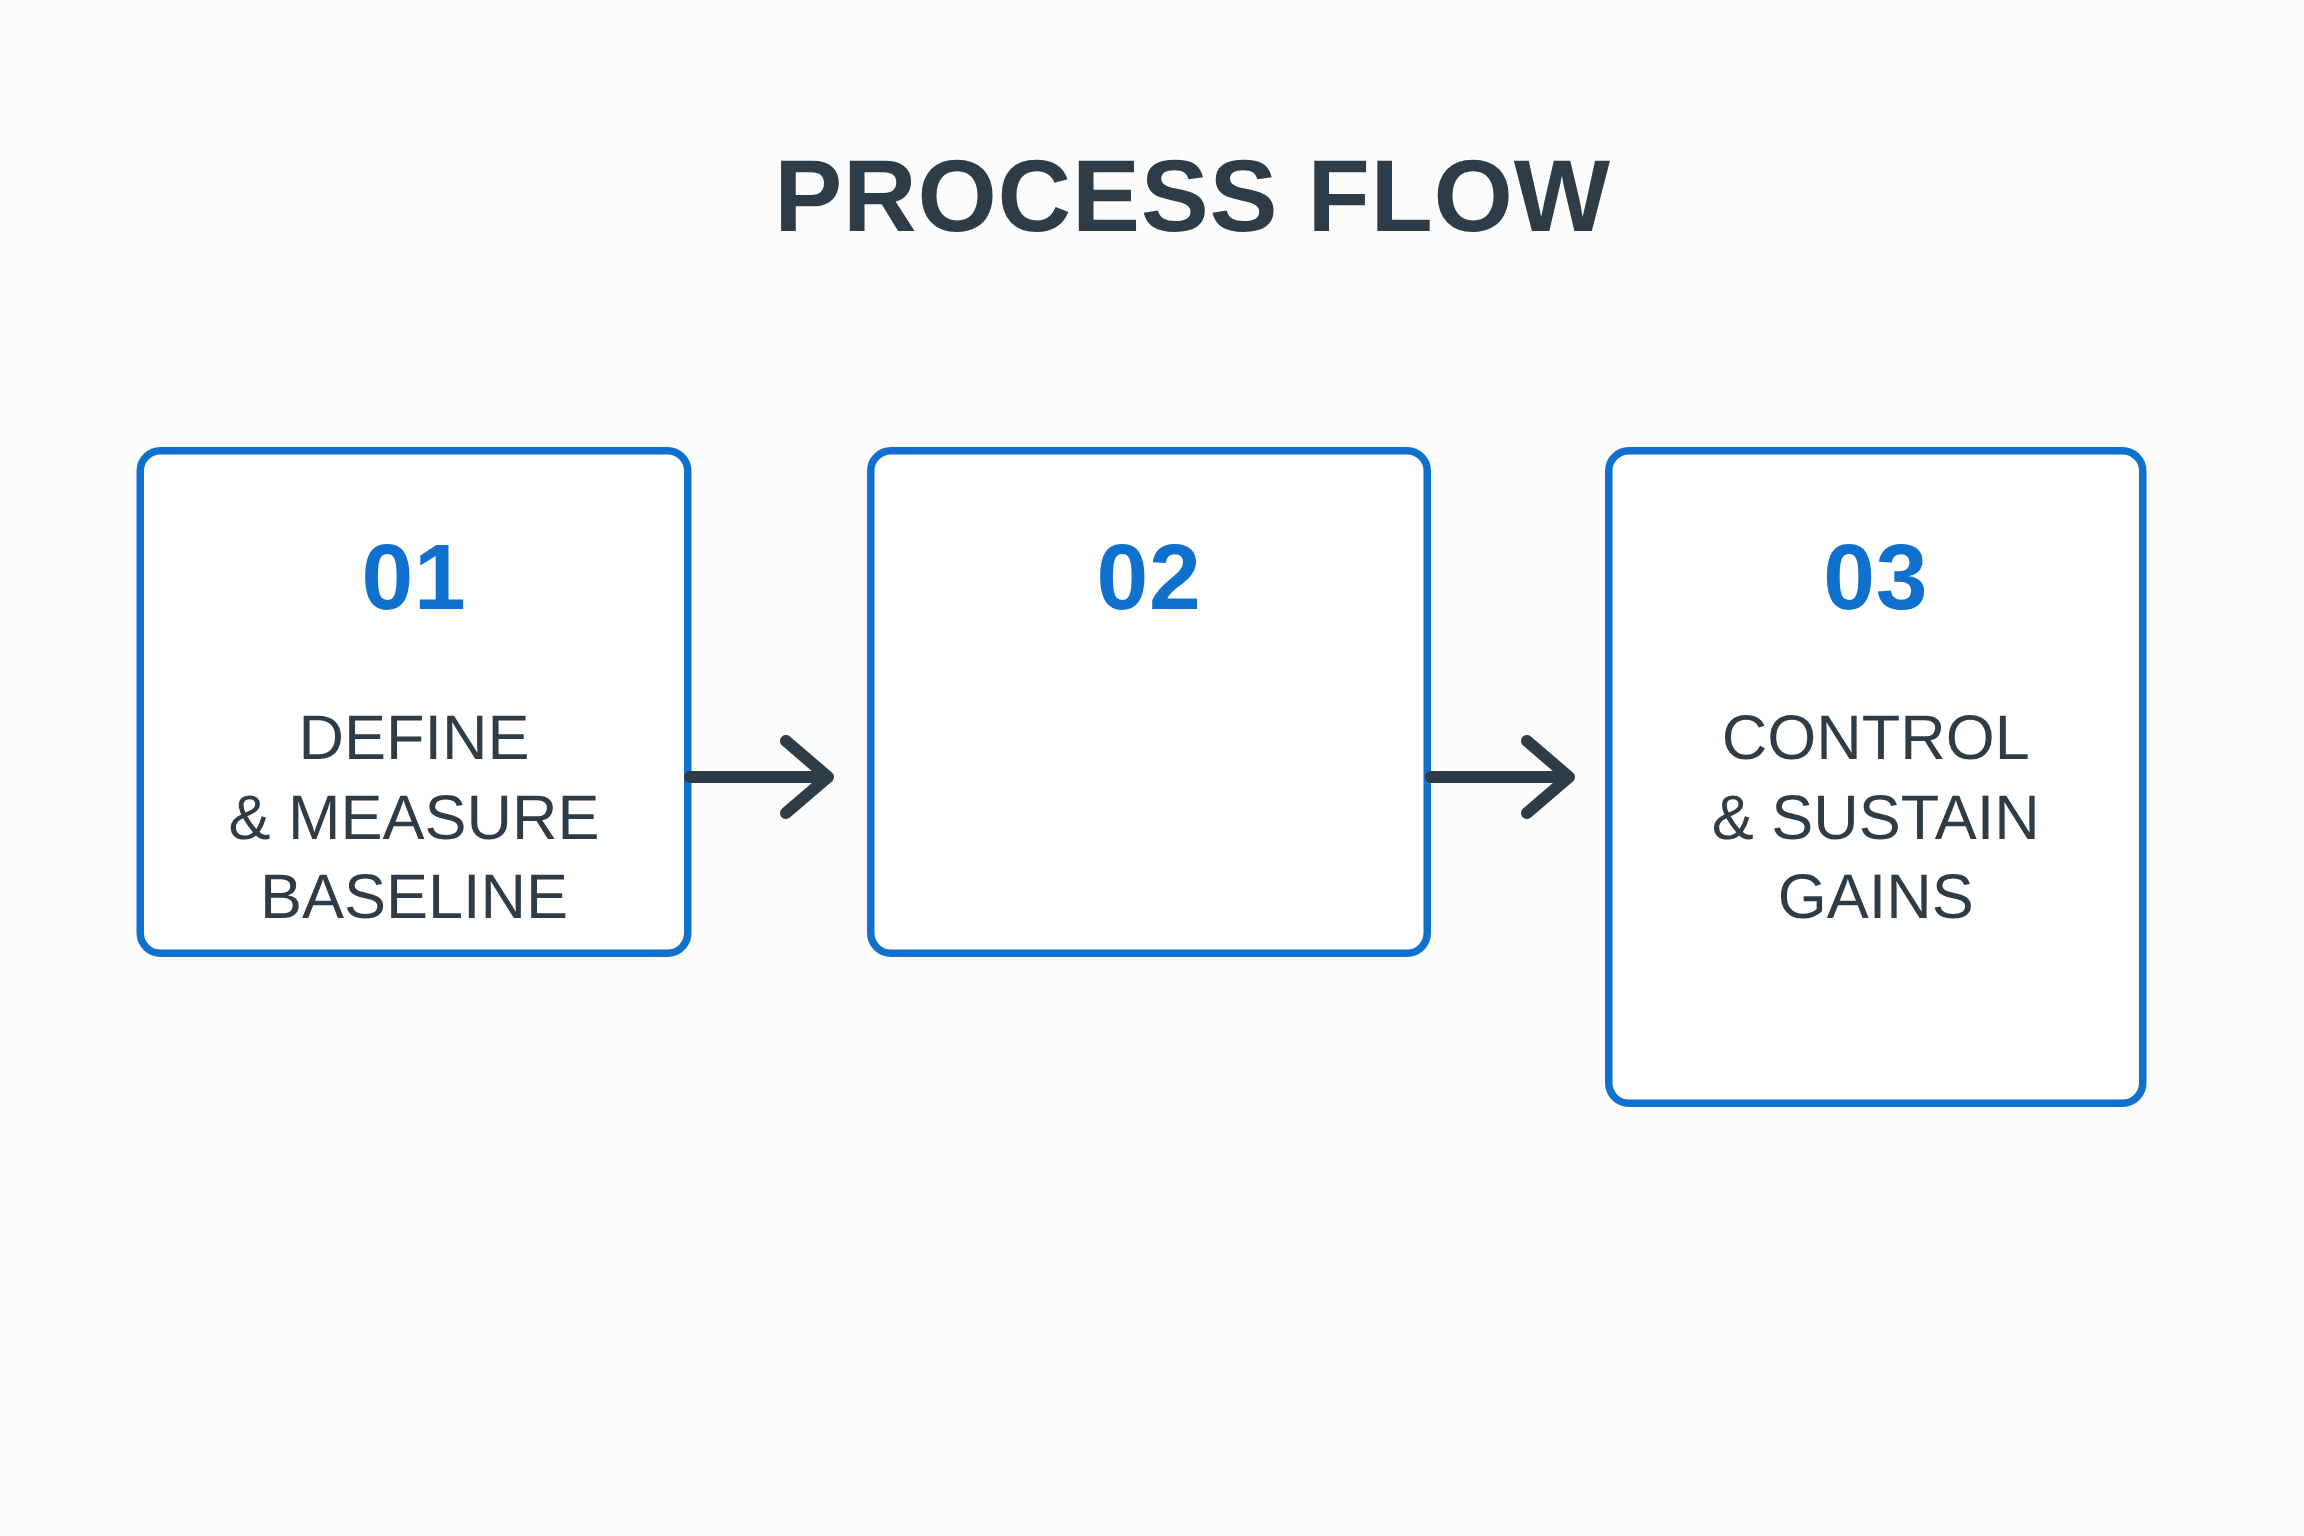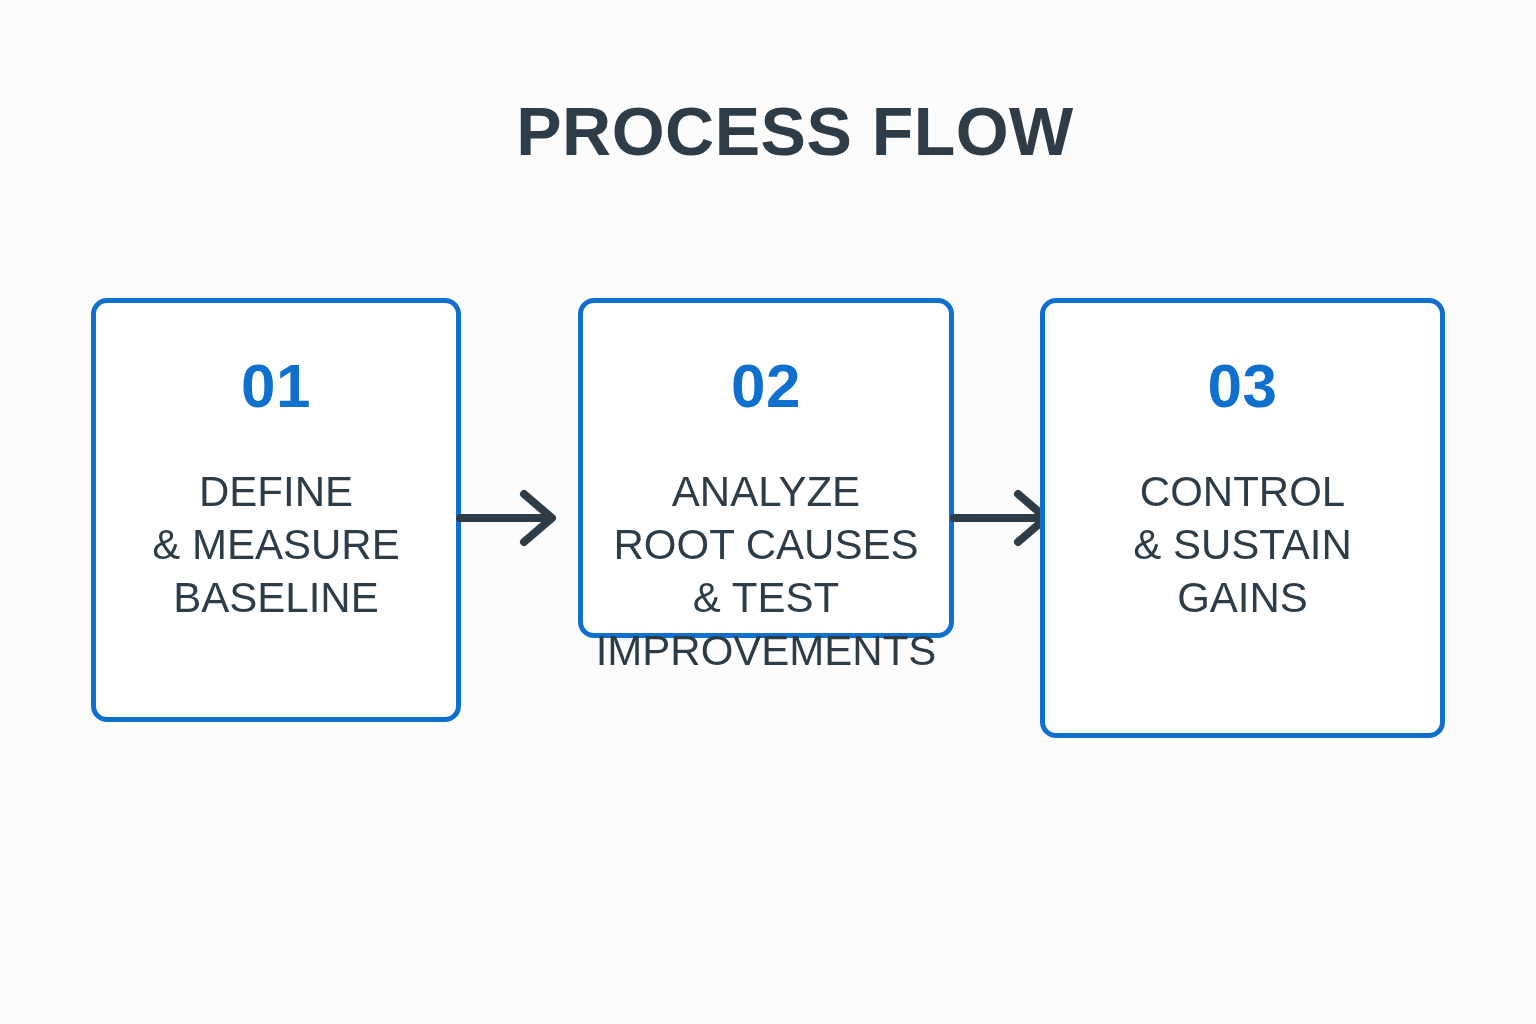--- a/index.html
+++ b/index.html
@@ -47,23 +47,23 @@
   .step-box {
     position: absolute;
     box-sizing: border-box;
     background: #ffffff;
     border: 5px solid #1070ce;
     border-radius: 16px;
     display: flex;
     flex-direction: column;
     align-items: center;
   }
-  .step-1 { left: 91px;   top: 298px; width: 370px; height: 424px; }
+  .step-1 { left: 91px;   top: 298px; width: 370px; height: 340px; }
   .step-2 { left: 578px;  top: 298px; width: 376px; height: 340px; }
-  .step-3 { left: 1040px; top: 298px; width: 405px; height: 440px; }
+  .step-3 { left: 1070px; top: 298px; width: 361px; height: 440px; }
 
   .step-number {
     font-size: 62px;
     font-weight: bold;
     color: #1070ce;
     letter-spacing: 0.5px;
     line-height: 1;
     margin-top: 52px;
   }
 
@@ -114,24 +114,20 @@
     <svg width="106" height="64" viewBox="0 0 106 64">
       <g fill="none" stroke="#2d3c47" stroke-width="8" stroke-linecap="round" stroke-linejoin="round">
         <line x1="4" y1="32" x2="92" y2="32"></line>
         <polyline points="68,8 96,32 68,56"></polyline>
       </g>
     </svg>
   </div>
 
   <div class="step-box step-2">
     <div class="step-number">02</div>
-    <div class="step-label">ANALYZE
-ROOT CAUSES
-&amp; TEST
-IMPROVEMENTS</div>
   </div>
 
   <div class="connector connector-2">
     <svg width="106" height="64" viewBox="0 0 106 64">
       <g fill="none" stroke="#2d3c47" stroke-width="8" stroke-linecap="round" stroke-linejoin="round">
         <line x1="4" y1="32" x2="92" y2="32"></line>
         <polyline points="68,8 96,32 68,56"></polyline>
       </g>
     </svg>
   </div>

